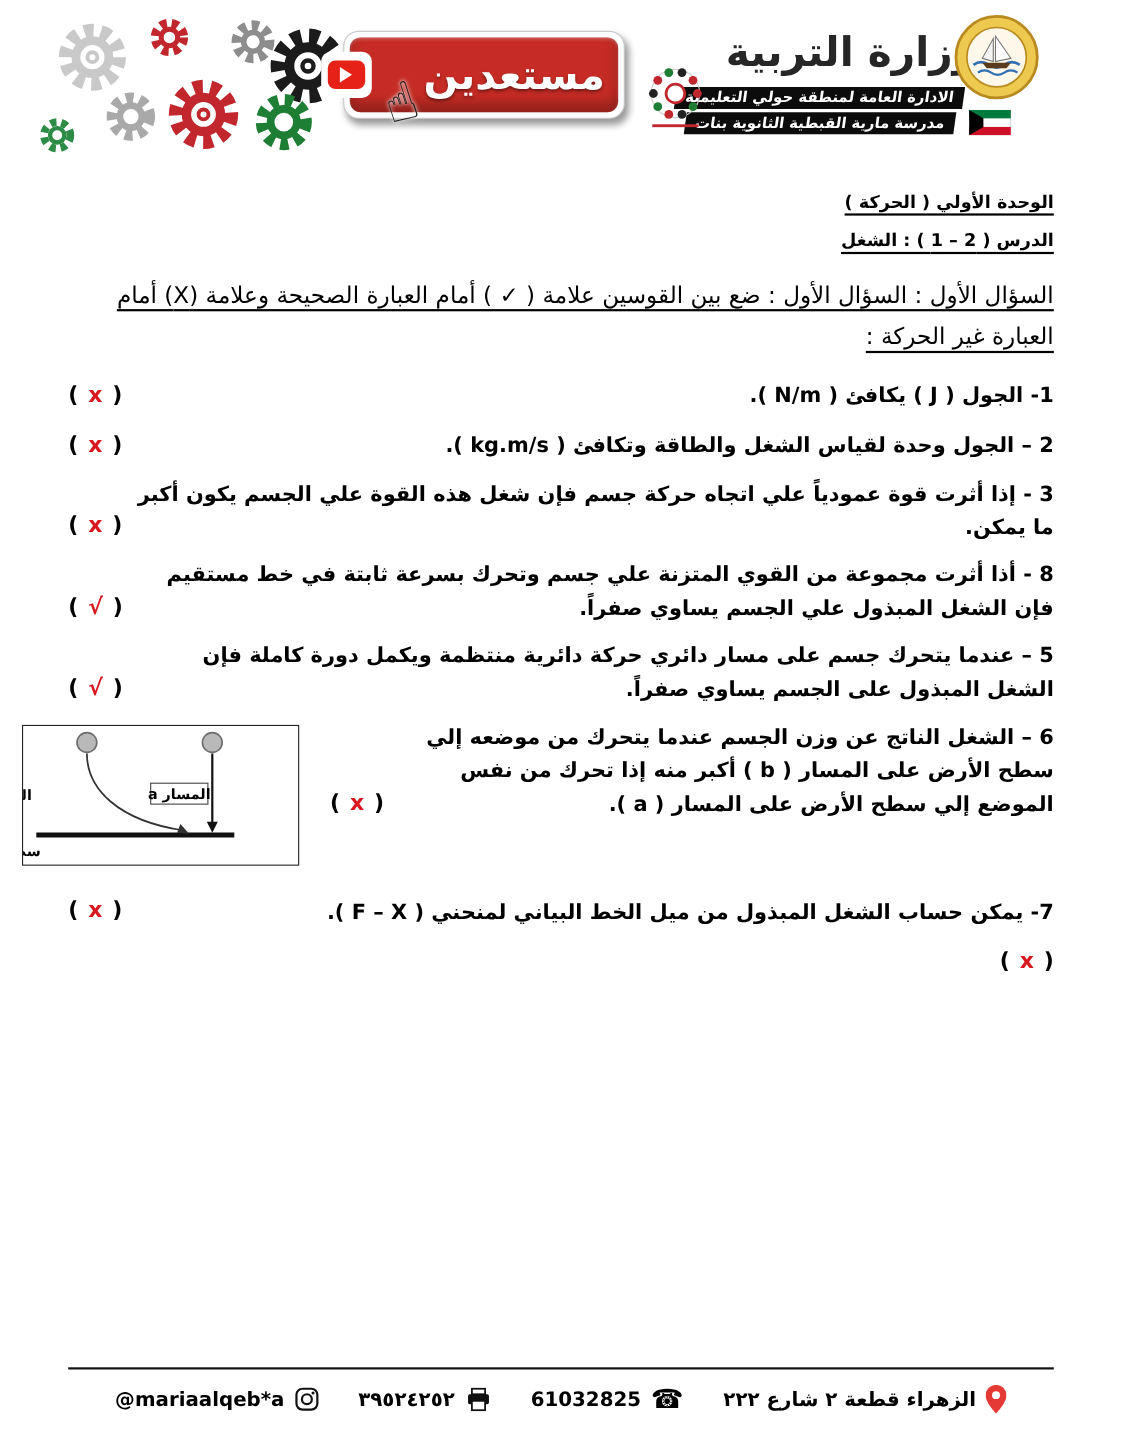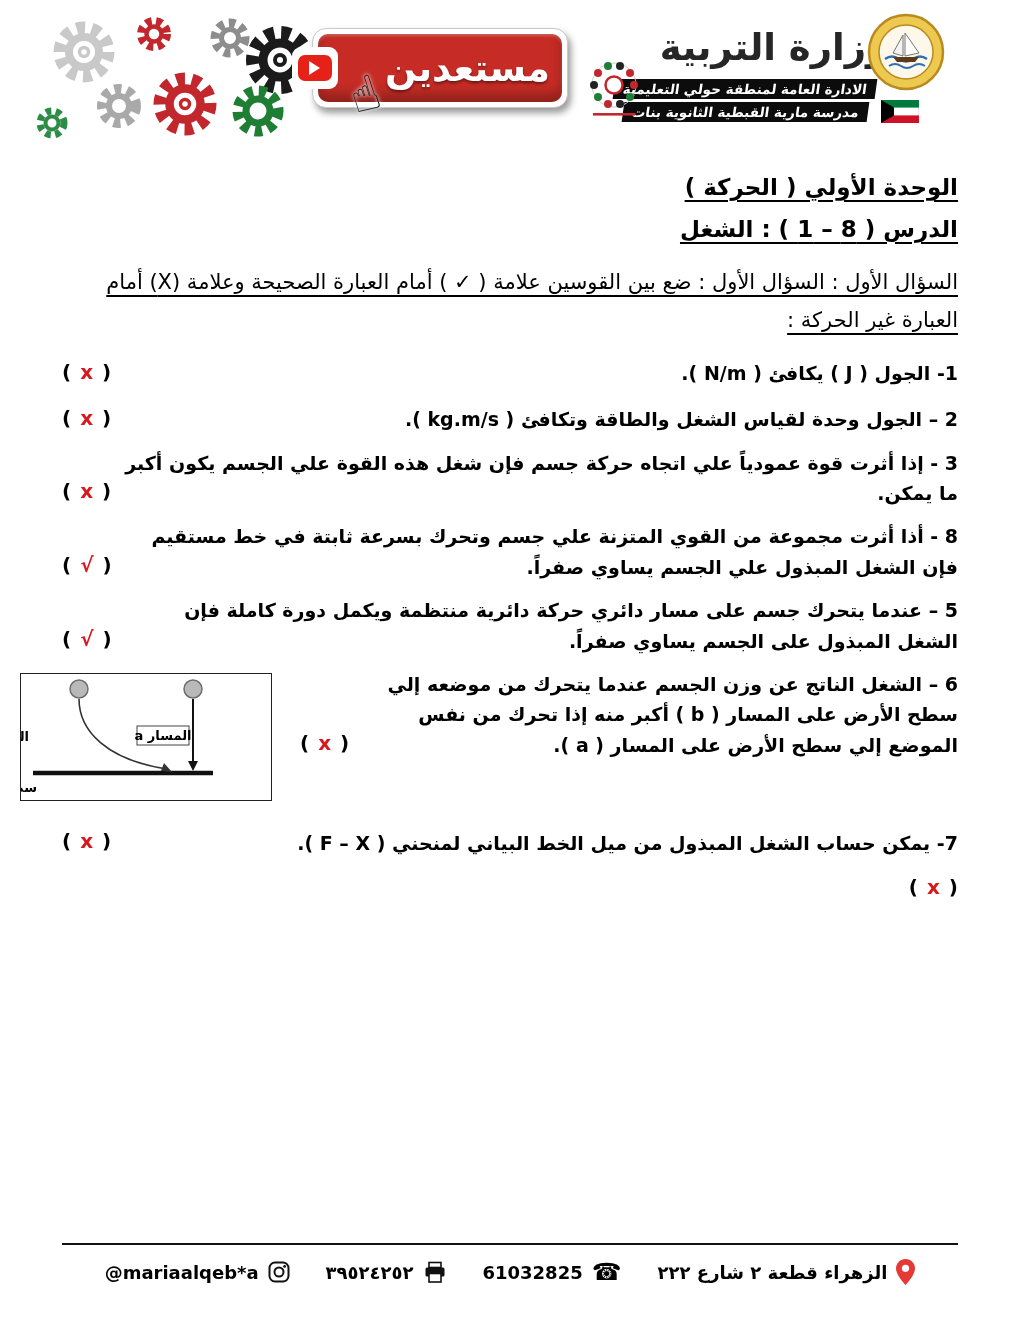--- a/index.html
+++ b/index.html
@@ -30,21 +30,21 @@
     font-size:37px;font-weight:bold;color:#262626;letter-spacing:-1px;white-space:nowrap;margin-left:24px;}
   .emblem{position:absolute;left:302px;top:0;}
   .chips{position:absolute;left:40px;top:64px;width:280px;text-align:center;}
   .chip{display:inline-block;background:#0c0c0c;color:#fff;font-size:13.5px;font-weight:bold;
     padding:2px 9px;margin-top:3px;transform:skewX(-8deg);white-space:nowrap;}
   .mini-emblem{position:absolute;left:18px;top:44px;}
   .flag{position:absolute;left:316px;top:88px;}
 
   
   .main{padding:0 62px;direction:rtl;}
-  .title{font-size:23px;font-weight:bold;margin:0;text-decoration:underline;
+  .title{font-size:16px;font-weight:bold;margin:0;text-decoration:underline;
     text-decoration-thickness:2px;text-underline-offset:5px;}
   .title-unit{margin-top:26px;}
   .title-lesson{margin-top:16px;}
   .qhead{font-size:21px;font-weight:normal;margin:22px 0 0;text-decoration:underline;
     text-decoration-thickness:2px;text-underline-offset:6px;line-height:1.8;}
   .qs{margin-top:16px;}
   .q{display:flex;justify-content:space-between;align-items:flex-end;gap:12px;
     font-size:19px;font-weight:bold;line-height:1.6;margin-bottom:13px;}
   .qtext{flex:0 1 auto;}
   .ans{flex:0 0 auto;direction:ltr;unicode-bidi:isolate;white-space:nowrap;font-size:20px;padding-bottom:1px;}
@@ -161,21 +161,21 @@
         <rect x="0" y="0" width="38" height="7.6" fill="#007a3d"></rect>
         <rect x="0" y="15.4" width="38" height="7.6" fill="#ce1126"></rect>
         <polygon points="0,0 13,7.6 13,15.4 0,23" fill="#000"></polygon>
       </svg>
     </div>
   </div>
 
   <div class="main">
 
     <h2 class="title title-unit">الوحدة الأولي ( الحركة )</h2>
-    <h2 class="title title-lesson">الدرس ( 8 – 1 ) : الشغل</h2>
+    <h2 class="title title-lesson">الدرس ( 2 – 1 ) : الشغل</h2>
 
     <div class="qhead">
       <div>السؤال الأول : السؤال الأول : ضع بين القوسين علامة ( ✓ ) أمام العبارة الصحيحة وعلامة (X) أمام</div>
       <div>العبارة غير الحركة :</div>
     </div>
 
     <div class="qs">
 
       <div class="q">
         <span class="qtext">1- الجول ( J ) يكافئ ( N/m ).</span>

